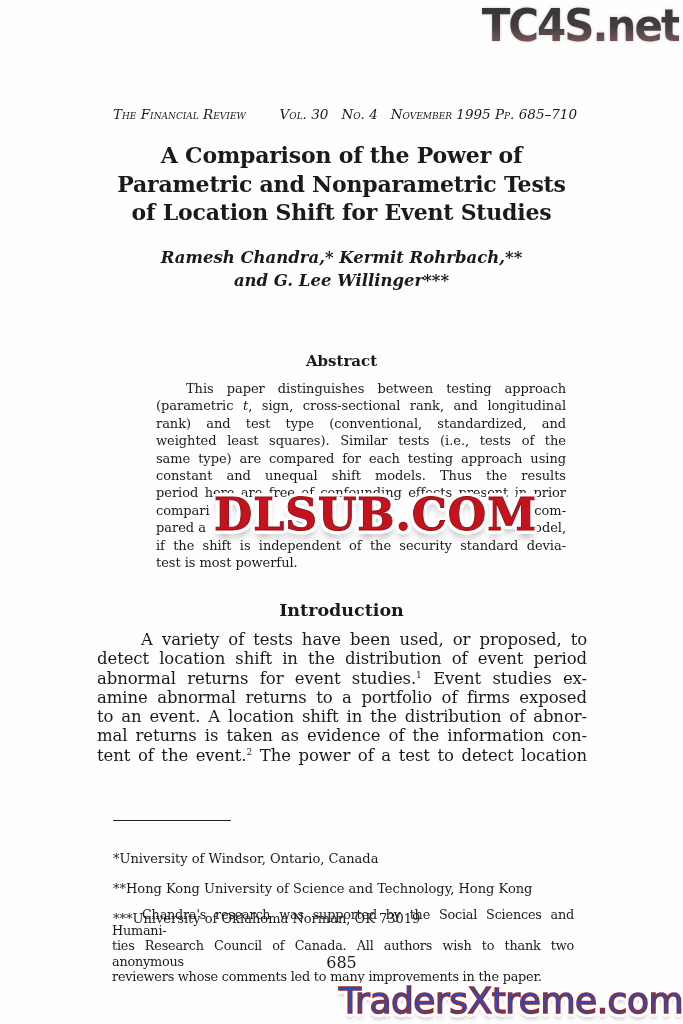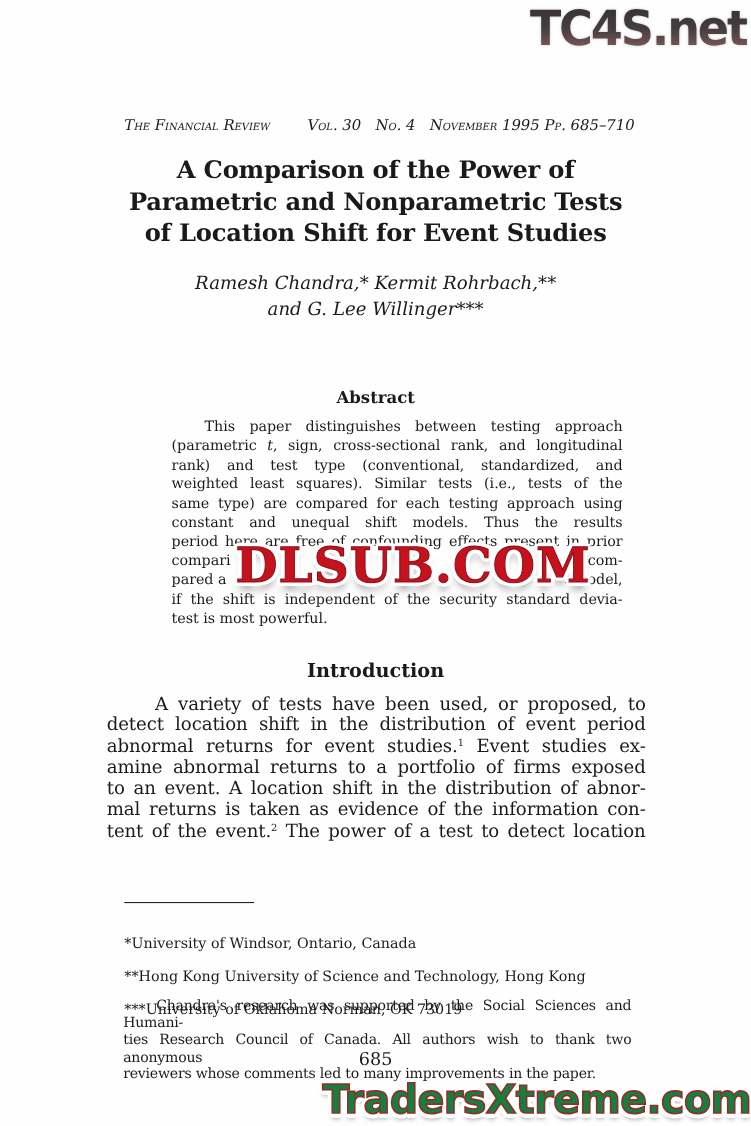--- a/index.html
+++ b/index.html
@@ -25,23 +25,23 @@
     font-size:44px; letter-spacing:1px; line-height:52px;
     color:#c6121d; -webkit-text-stroke:1px #90101a;
     text-shadow:
       -3px -3px 0 #fff, 3px -3px 0 #fff, -3px 3px 0 #fff, 3px 3px 0 #fff,
       -4px 0 0 #fff, 4px 0 0 #fff, 0 -4px 0 #fff, 0 4px 0 #fff,
       0 7px 7px rgba(110,110,110,0.55);
     padding-left: 34px;
   }
   .wm-bottom {
     position:absolute; bottom:1px; right:0px; white-space:nowrap;
-    font-family:"DejaVu Sans", sans-serif; font-weight:bold;
+    font-family:"DejaVu Sans", sans-serif; font-weight:normal;
     font-size:36px; letter-spacing:-0.5px; line-height:44px;
-    color:#15803d; -webkit-text-stroke:1.5px #8e2f2f;
+    color:#1d4ed8; -webkit-text-stroke:1.5px #8e2f2f;
     text-shadow:
       -3px -3px 0 #fff, 3px -3px 0 #fff, -3px 3px 0 #fff, 3px 3px 0 #fff,
       -4px 0 0 #fff, 4px 0 0 #fff, 0 -4px 0 #fff, 0 4px 0 #fff,
       0 5px 4px rgba(90,90,90,0.5);
   }
 
   
   .journal-header {
     position:absolute; top:106px; left:113px; width:464px;
     display:flex; justify-content:space-between; align-items:baseline;
@@ -54,21 +54,21 @@
   .title {
     position:absolute; top:141px; left:0; width:100%; margin:0;
     text-align:center; font-weight:bold; font-size:22px;
     line-height:28.5px; letter-spacing:-0.2px;
   }
   .title .tline { display:block;text-align:center; }
   .authors {
     position:absolute; top:246px; left:0; width:100%;
     text-align:center; font-style:italic; font-size:16.5px; line-height:23px;
   }
-  .authors .aline { display:block; }
+  .authors .aline { display:block;font-weight:bold; }
 
   
   .abstract-heading {
     position:absolute; top:352px; left:0; width:100%;
     text-align:center; font-weight:bold; font-size:15px;
   }
   .abstract-body {
     position:absolute; top:380px; left:156px; width:410px;
     font-size:13px; line-height:17.4px; letter-spacing:-0.05px;
   }

